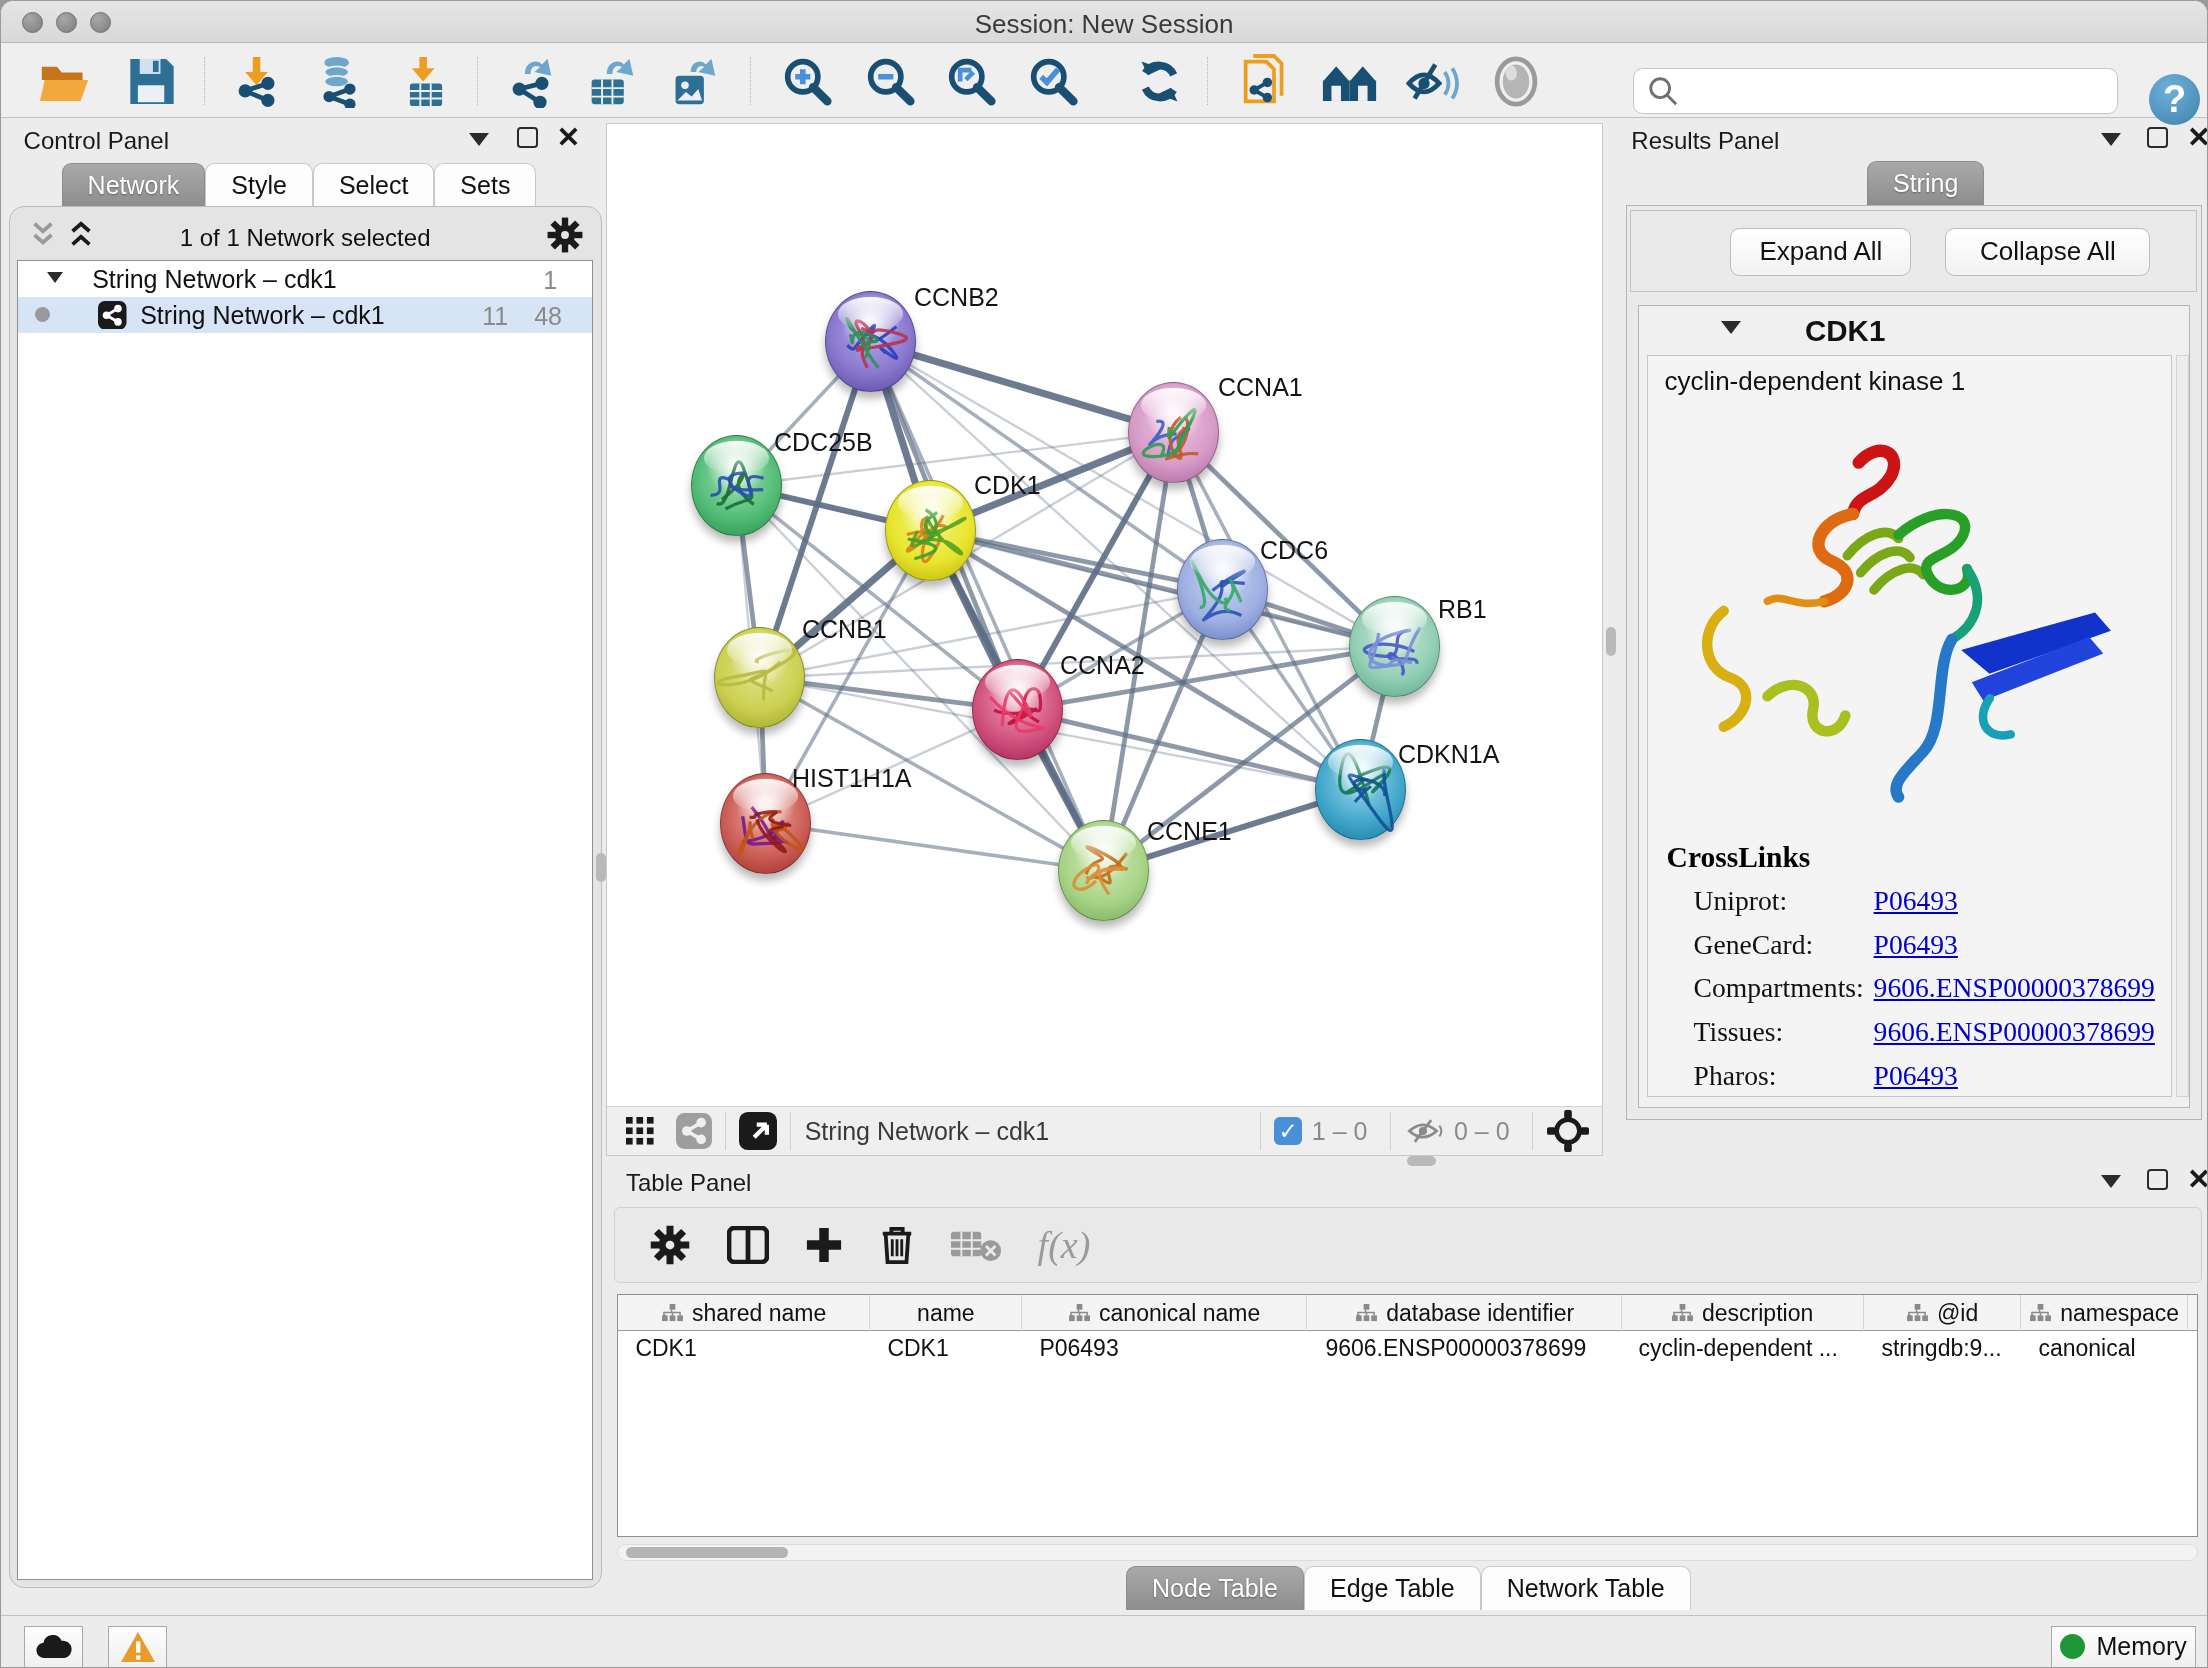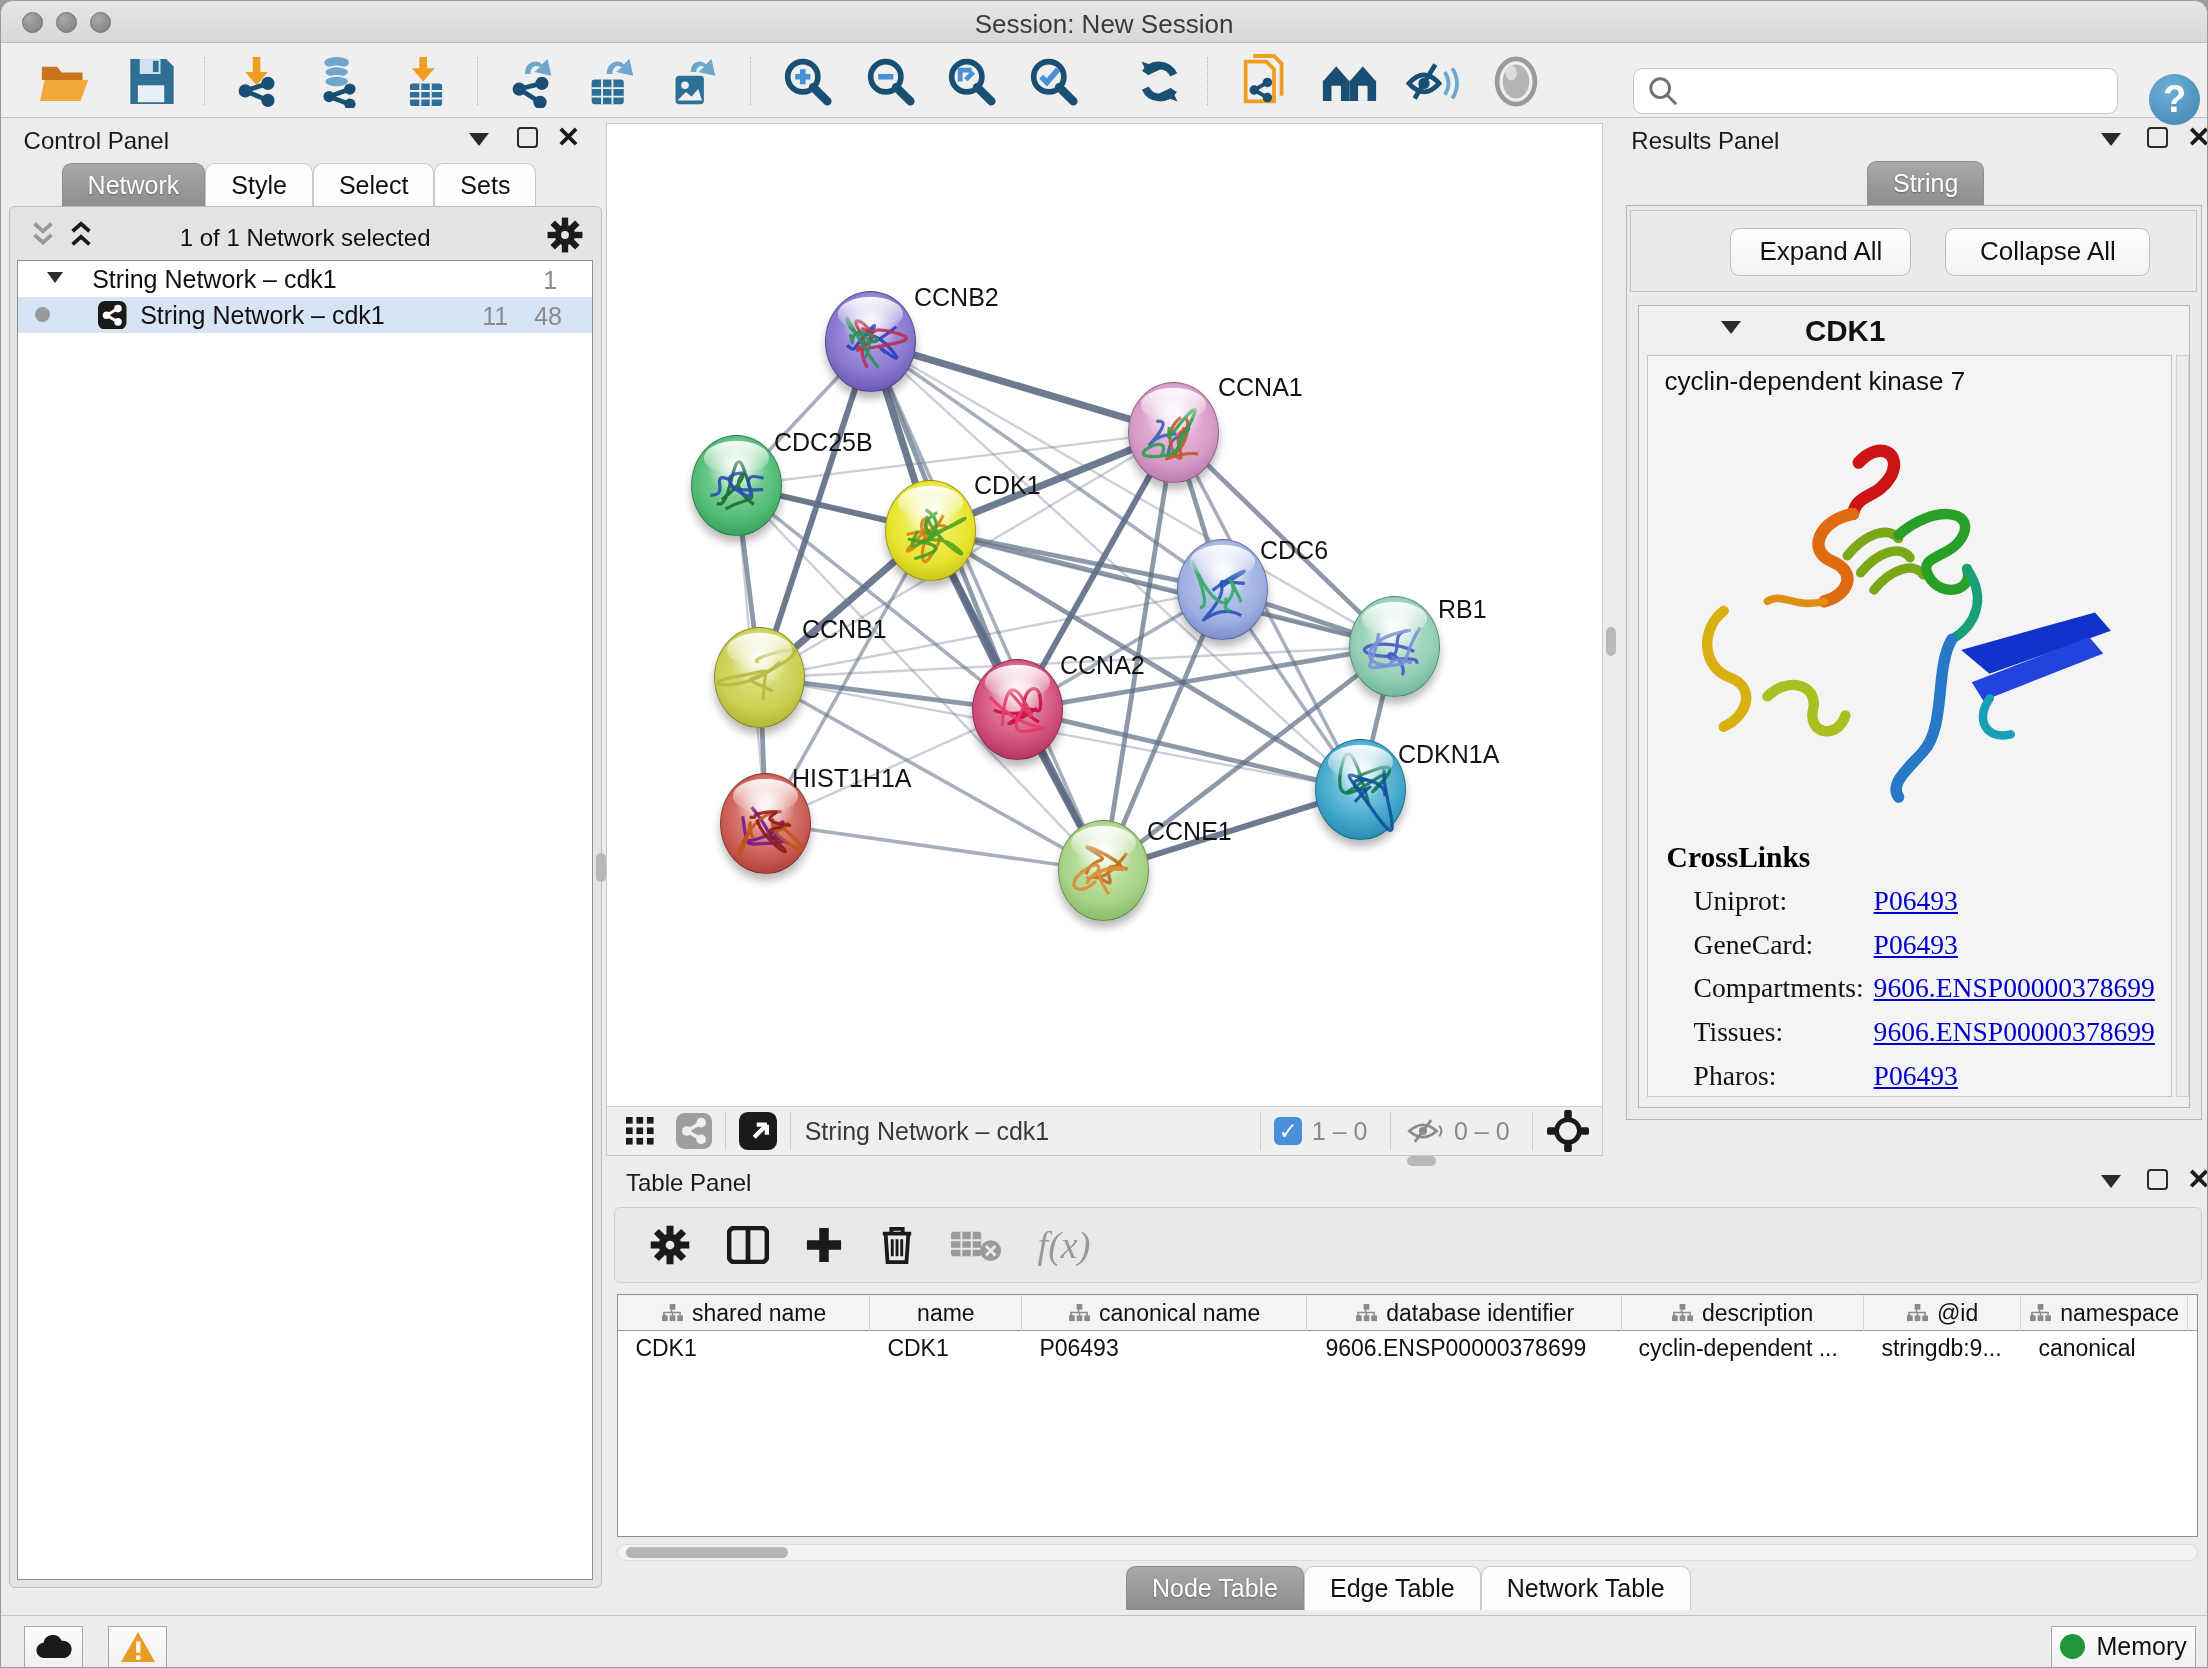--- a/index.html
+++ b/index.html
@@ -41,21 +41,21 @@
   .tab { position:relative; display:inline-block; height:44px; line-height:42px; padding:0 25px;
          background:#fdfdfd; border:1px solid #c9c9c9; border-bottom:none; font-size:25px;
          border-radius:9.5px 9.5px 0 0; color:#111; text-align:right; }
   .tab.sel { background:linear-gradient(#a9a9a9,#8d8d8d); color:#fff;
              text-shadow:0 1px 1.9px rgba(0,0,0,.35); border-color:#8d8d8d; }
 
   
   #control-panel { position:absolute; left:7.6px; top:124px; width:593px; height:1463px; }
   #cp-tabs { position:absolute; left:53px; top:38px; }
   #cp-body { position:absolute; left:0; top:81px; width:593px; height:1382px;
-             background:#e4e4e4; border:1px solid #bdbdbd; border-radius:6px; }
+             background:#e4e4e4; border:1px solid #bdbdbd; border-radius:15px; }
   #cp-toolrow { position:absolute; left:0; top:7.6px; width:100%; height:42px; }
   #cp-status { position:absolute; left:0; right:0; top:9.5px; text-align:center; font-size:24px; color:#111; }
   #cp-tree { position:absolute; left:7.6px; top:53px; width:576px; height:1320px; background:#fff;
              border:1.9px solid #8f8f8f; }
   .tree-row { position:relative; width:100%; height:36px; font-size:25px; color:#111; }
   .tree-row.sel { background:#d6e4f6; }
   .cnt { position:absolute; top:4.8px; color:#8a8a8a; font-size:25px; }
 
   
   #network-view { position:absolute; left:605px; top:122px; width:997px; height:1033px;
@@ -557,21 +557,21 @@
         <button class="rp-btn" style="left:99px;width:181px">Expand All</button>
         <button class="rp-btn" style="left:314px;width:205px">Collapse All</button>
       </div>
 
       <div id="rp-group">
         <div id="rp-ghead">
           <span class="caret-down" style="position:absolute;left:82px;top:15px"></span>
           <span id="rp-gtitle">CDK1</span>
         </div>
         <div id="rp-content">
-          <span id="rp-desc">cyclin-dependent kinase 7</span>
+          <span id="rp-desc">cyclin-dependent kinase 1</span>
 
           <svg id="protein" width="498" height="409" viewBox="0 0 524 430">
             <g fill="none" stroke-linecap="round">
               <path d="M208 52 C230 28 254 42 242 66 C228 90 206 84 202 106" stroke="#cc1414" stroke-width="13"></path>
               <path d="M202 106 C168 112 152 144 180 156 C208 168 196 192 172 198" stroke="#df6a12" stroke-width="13"></path>
               <path d="M172 198 C140 206 128 188 112 198" stroke="#e08f12" stroke-width="8"></path>
               <path d="M66 208 C40 228 44 268 72 278 C100 288 92 318 66 330" stroke="#d8b012" stroke-width="11"></path>
               <path d="M112 298 C134 276 166 286 160 312 C154 338 186 344 194 318" stroke="#aac020" stroke-width="11"></path>
               <path d="M196 150 C214 128 238 118 250 132 M210 168 C228 146 252 138 262 152 M224 186 C242 164 266 156 276 170" stroke="#7aa818" stroke-width="10"></path>
               <path d="M250 128 C286 96 330 102 318 128 C306 154 268 148 282 172 C296 196 330 186 322 164" stroke="#28a028" stroke-width="11"></path>

